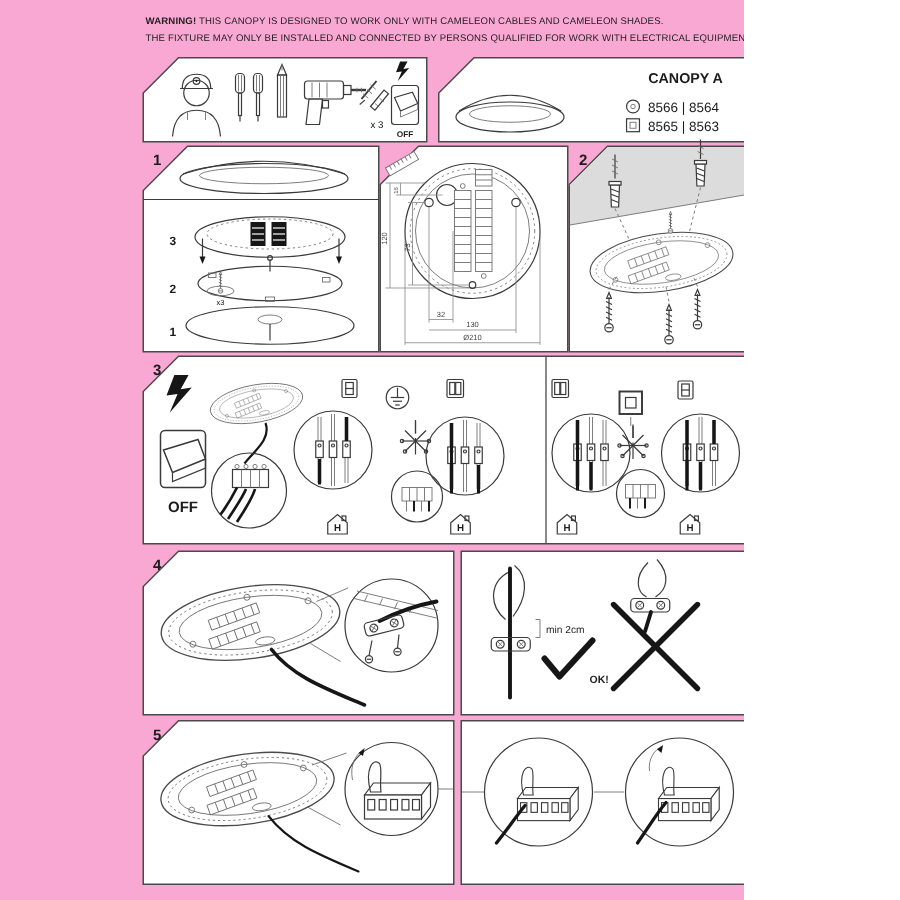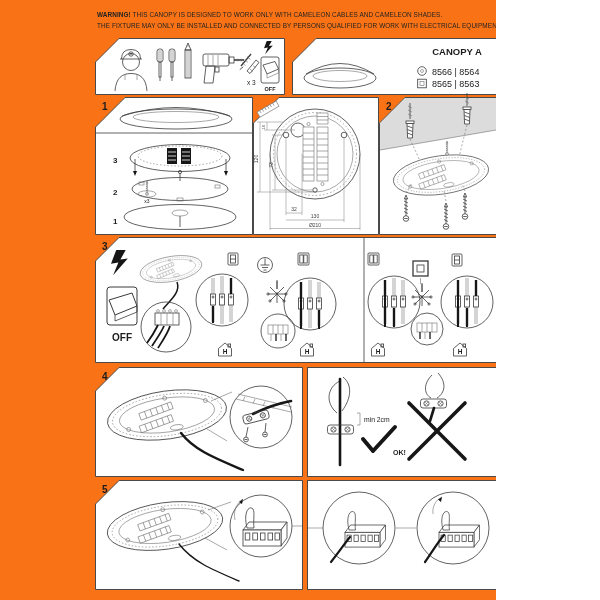--- a/index.html
+++ b/index.html
@@ -1,16 +1,16 @@
 <!DOCTYPE html>
 <html><head>
 <meta charset="utf-8">
 <style>
   html,body{margin:0;padding:0;background:#fff;}
-  #page{position:relative;width:496px;height:600px;background:#f97316;overflow:hidden;
+  #page{position:relative;width:496px;height:600px;background:#f9a8d4;overflow:hidden;
         font-family:"Liberation Sans",sans-serif;color:#1c1c1c;}
   .abs{position:absolute;}
   svg{display:block;overflow:visible;}
   .box{fill:#fff;stroke:#4a4a4a;stroke-width:1;}
   .ln{fill:none;stroke:#3a3a3a;stroke-width:1;}
   .ln1{fill:none;stroke:#3a3a3a;stroke-width:.8;}
   .ln2{fill:none;stroke:#6f6f6f;stroke-width:.6;}
   .dim{fill:none;stroke:#8a8a8a;stroke-width:.55;}
   .blk{fill:none;stroke:#161616;}
   .fillb{fill:#161616;stroke:none;}

